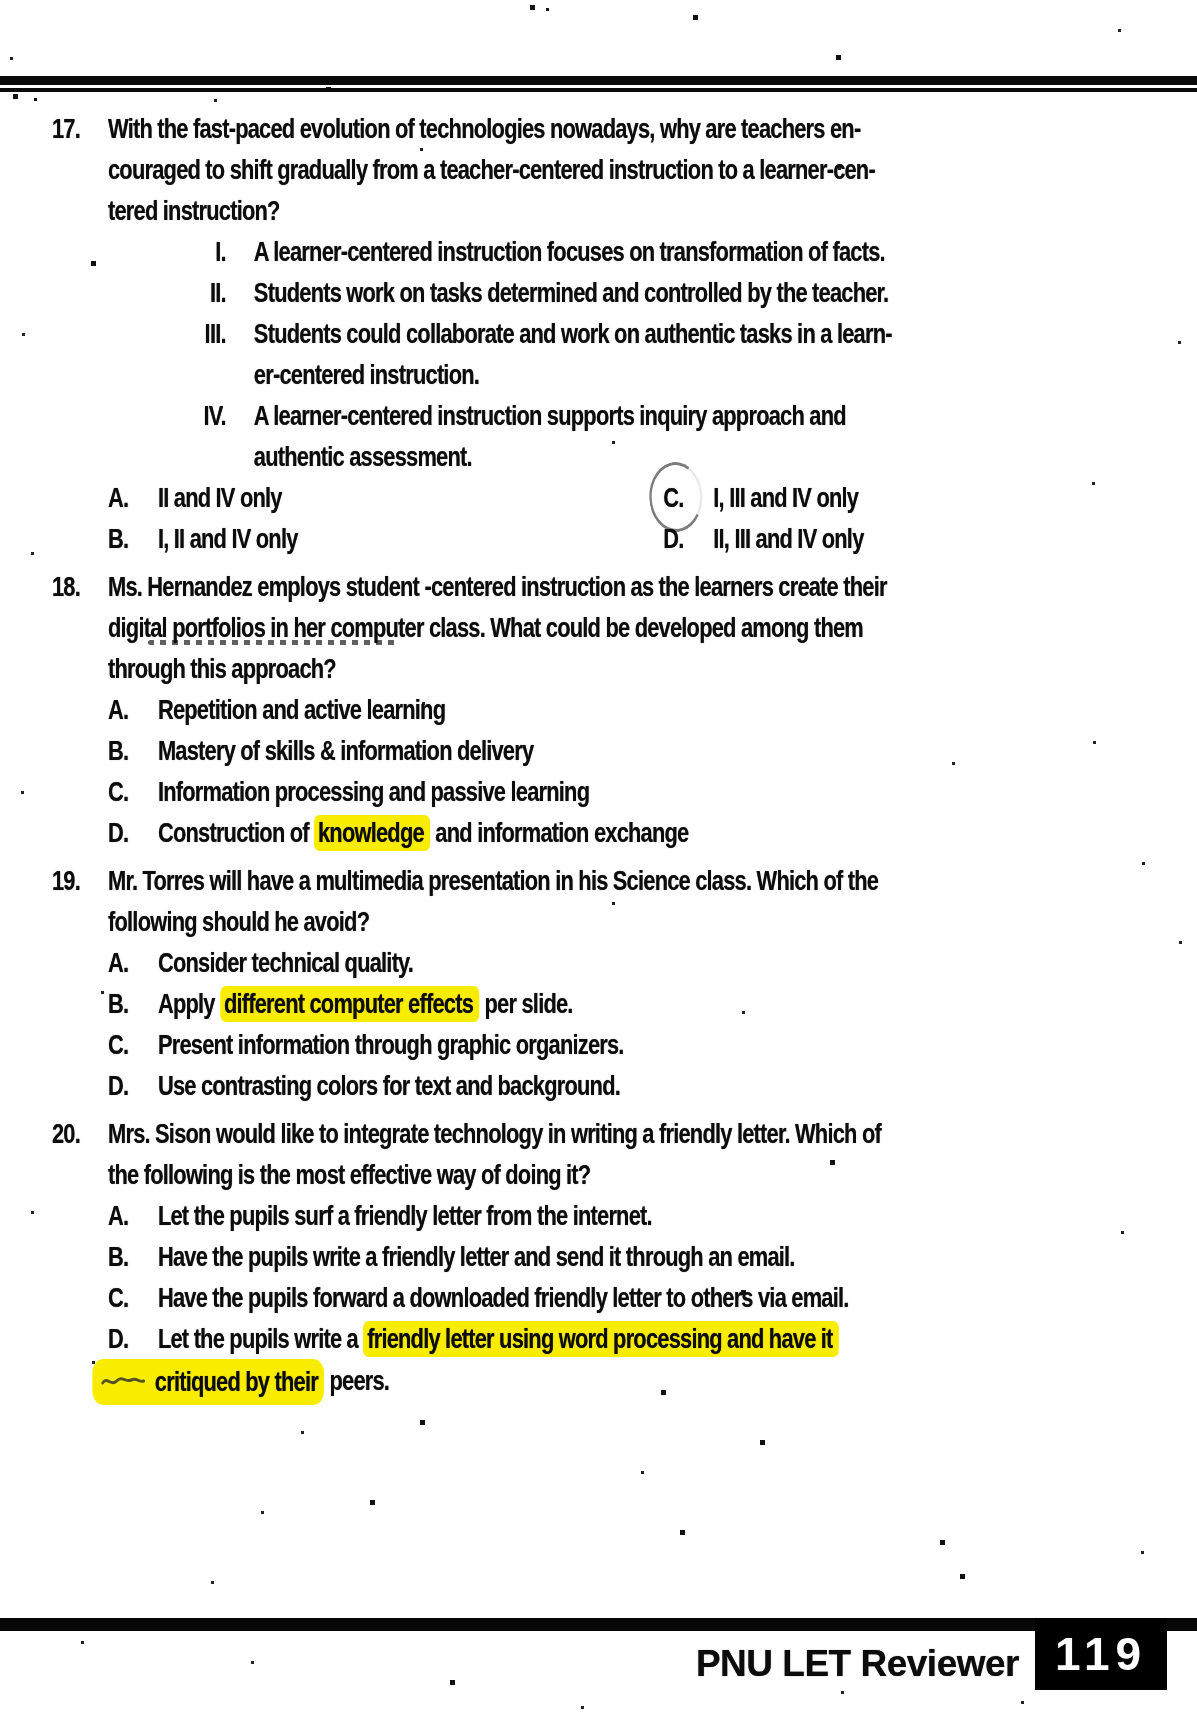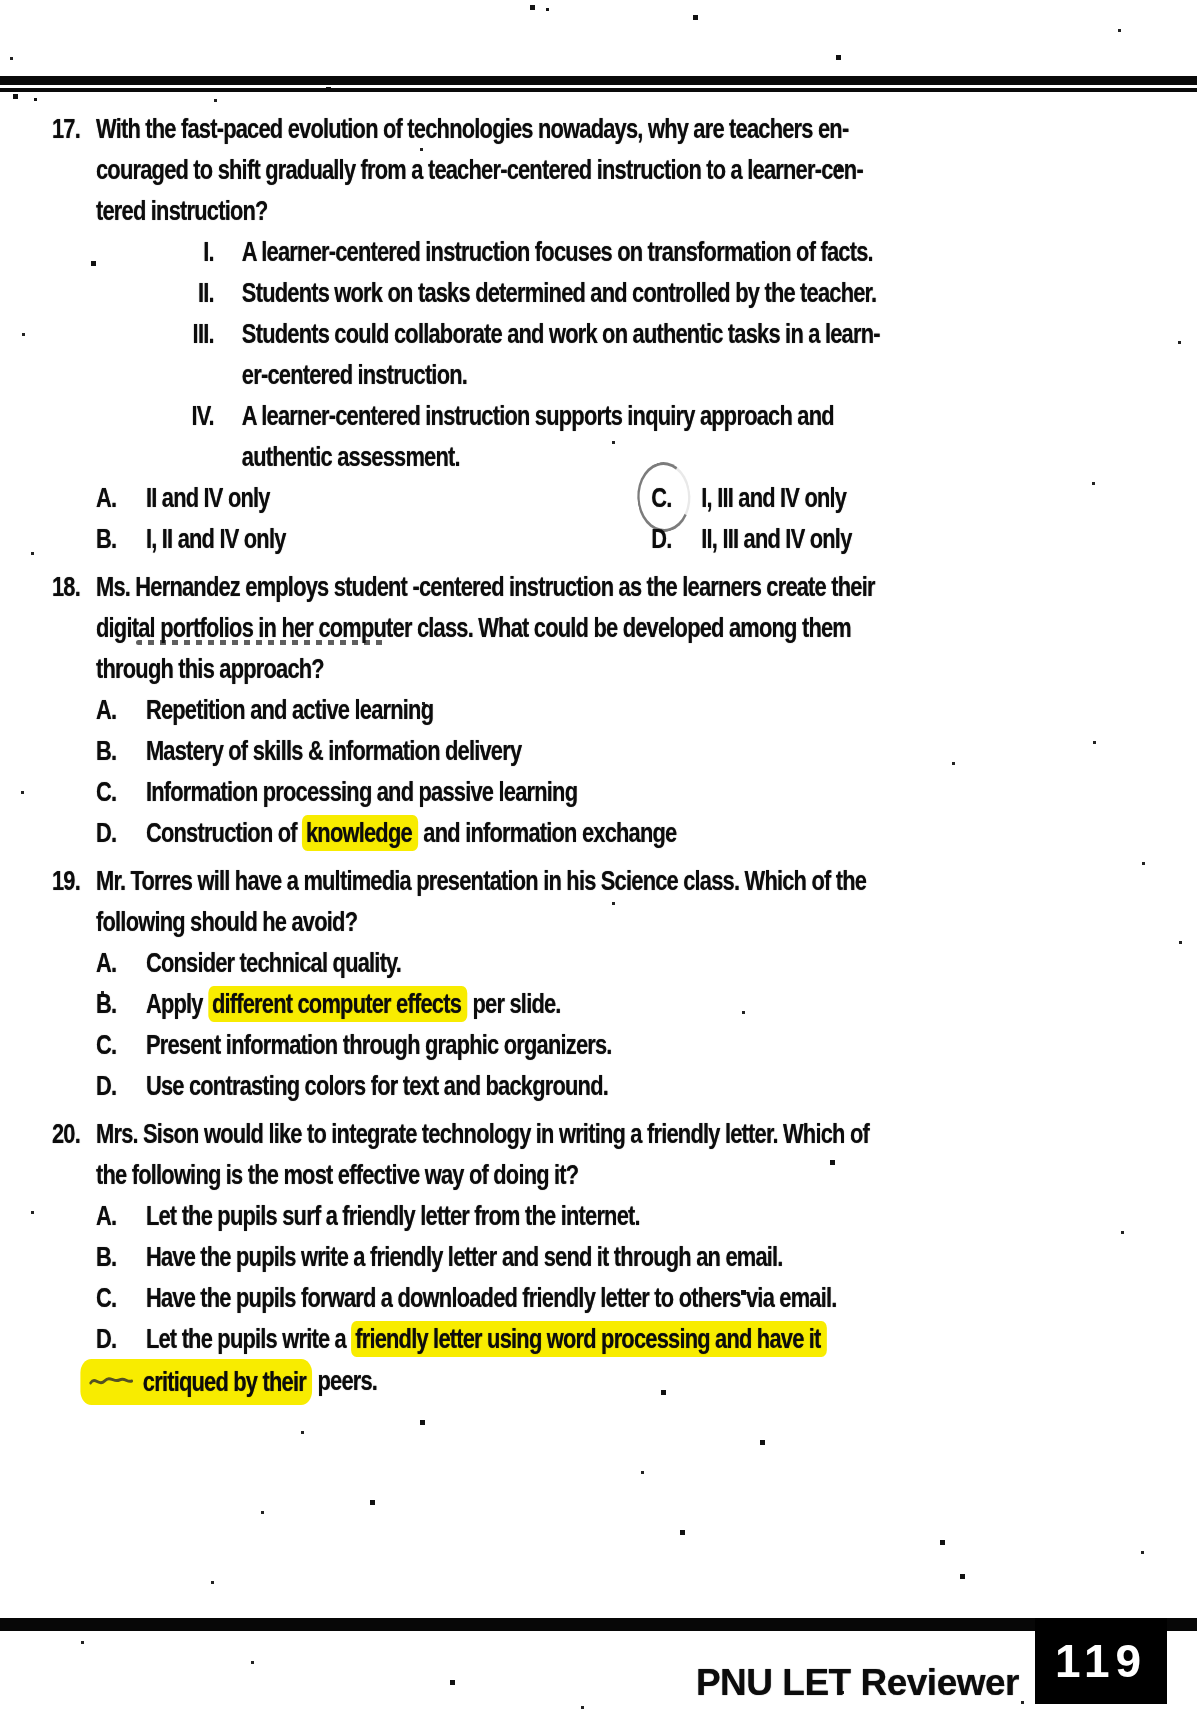--- a/index.html
+++ b/index.html
@@ -18,21 +18,21 @@
   .double-rule{position:absolute;top:76px;left:0;width:100%;}
   .rule-a{height:9px;background:#0a0a0a;}
   .rule-gap{height:3px;}
   .rule-b{height:4px;background:#0a0a0a;}
 
   
   .content{position:absolute;top:108px;left:52px;width:1115px;font-size:28px;line-height:41px;letter-spacing:-1px;}
   .q{position:relative;margin-bottom:7px;}
   .q-num{position:absolute;left:0;top:0;white-space:nowrap;transform:scaleX(.78);transform-origin:0 0;
          text-shadow:0 0 1px rgba(0,0,0,.6);}
-  .q-body{margin-left:44px;}
+  .q-body{margin-left:56px;}
   .tline{white-space:nowrap;transform:scaleX(.78);transform-origin:0 50%;text-shadow:0 0 1px rgba(0,0,0,.6);}
   .row{display:flex;white-space:nowrap;transform:scaleX(.78);transform-origin:0 50%;text-shadow:0 0 1px rgba(0,0,0,.6);}
   .roman-label{flex:0 0 187px;text-align:right;padding-right:36px;box-sizing:border-box;}
   .roman-text{display:flex;flex-direction:column;}
   .opt-label{flex:0 0 64px;position:relative;}
   .opt-text{white-space:nowrap;}
   .choices2{display:grid;grid-template-columns:712px auto;grid-auto-flow:column;grid-template-rows:41px 41px;
             transform:scaleX(.78);transform-origin:0 0;text-shadow:0 0 1px rgba(0,0,0,.6);}
   .choices2 .opt{display:flex;white-space:nowrap;}
 
@@ -49,26 +49,26 @@
   }
   
   .smudge{
     position:absolute;left:40px;top:74px;width:252px;height:5px;border-radius:3px;opacity:.75;
     background:repeating-linear-gradient(90deg,#2a2a2a 0 6px,transparent 6px 12px);
   }
 
   
   .footer{position:absolute;left:0;top:1618px;width:100%;}
   .footer-rule{height:13px;background:#070707;}
-  .footer-row{display:flex;justify-content:flex-end;align-items:flex-end;padding-right:30px;}
+  .footer-row{display:flex;justify-content:flex-end;align-items:center;padding-right:30px;}
   .footer-brand{font-size:37px;font-weight:700;margin:7px 16px 0 0;letter-spacing:-0.5px;
                 text-shadow:0 0 1px rgba(0,0,0,.7);}
   .page-badge{margin-top:-13px;min-width:120px;height:54px;background:#000;color:#fff;
               display:flex;align-items:center;justify-content:center;
-              font-size:46px;font-weight:700;letter-spacing:6px;padding:16px 6px;}
+              font-size:46px;font-weight:700;letter-spacing:6px;padding:9px 6px;}
 
   
   .speckles{position:absolute;left:0;top:0;width:3px;height:3px;background:transparent;pointer-events:none;
     box-shadow:
       531px 6px 0 1px #151515,546px 8px 0 0 #151515,694px 16px 0 1px #111,837px 56px 0 1px #111,
       327px 88px 0 1px #111,10px 57px 0 0 #222,214px 99px 0 0 #222,14px 95px 0 1px #111,34px 98px 0 0 #111,
       420px 148px 0 0 #222,838px 167px 0 0 #222,1118px 29px 0 0 #222,92px 262px 0 1px #111,
       22px 333px 0 0 #222,1178px 341px 0 0 #222,612px 441px 0 0 #222,1092px 482px 0 0 #222,
       31px 552px 0 0 #222,662px 581px 0 0 #222,422px 702px 0 0 #222,1093px 741px 0 0 #222,
       952px 762px 0 0 #222,21px 791px 0 0 #222,1142px 862px 0 0 #222,612px 902px 0 0 #222,

